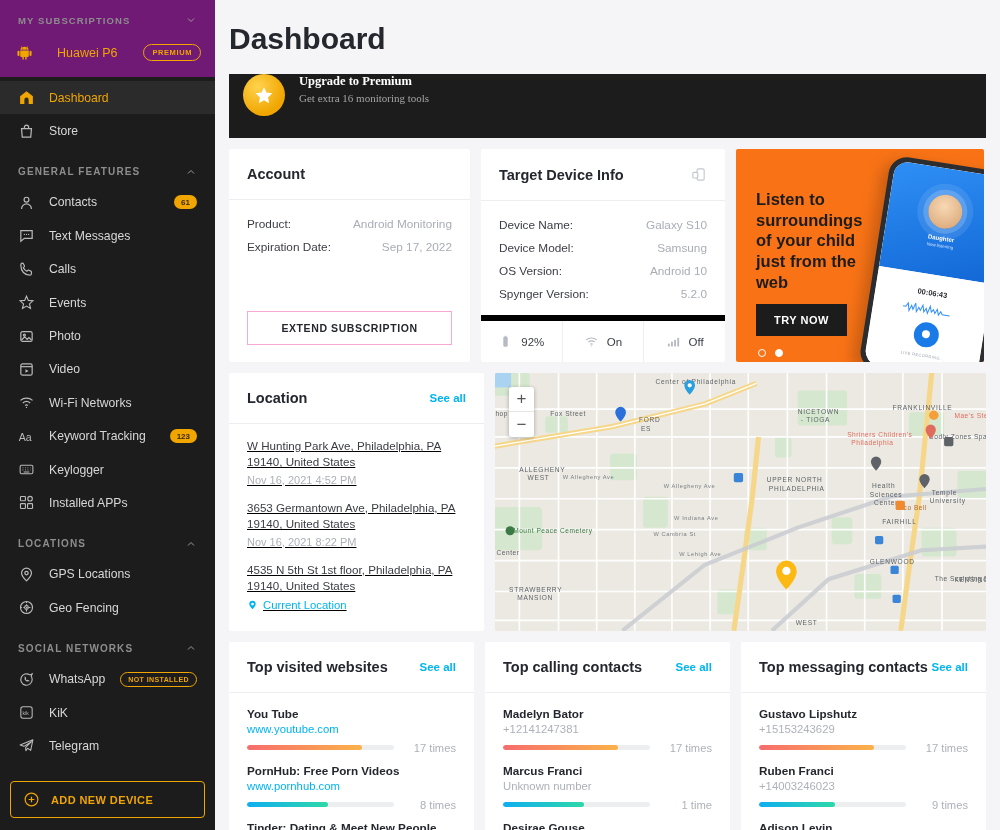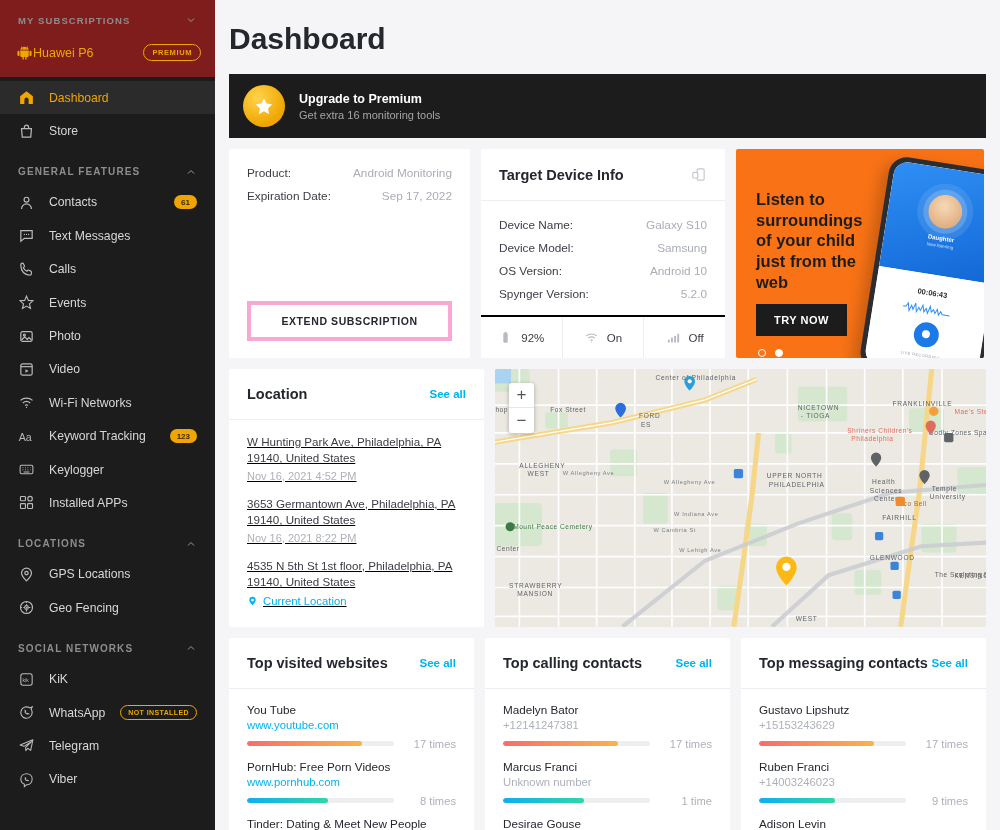--- a/index.html
+++ b/index.html
@@ -9,31 +9,31 @@
     background: #f5f5f7;
     overflow: hidden;
   }
   .app { display: flex; width: 1000px; height: 830px; }
 
   
   .sidebar {
     width: 215px; height: 830px; background: #1c1c1c;
     display: flex; flex-direction: column; position: relative; flex: 0 0 215px;
   }
-  .sb-top { background: #7f1d1d; padding: 0; }
+  .sb-top { background: #701a75; padding: 0; }
   .sb-subs-head {
     display: flex; align-items: center; justify-content: space-between;
     padding: 14px 18px 10px 18px;
   }
   .sb-subs-title {
     color: #8d8d8d; font-size: 9.5px; letter-spacing: 1.1px; font-weight: 700;
   }
   .chev { width: 12px; height: 12px; color: #9a9a9a; display:block; }
   .sb-device {
-    display: flex; align-items: center; padding: 8px 14px 16px 16px; gap: 0;
+    display: flex; align-items: center; padding: 8px 14px 16px 16px; gap: 24px;
   }
   .sb-device-name { color: #f0a500; font-size: 12.5px; flex: 1; }
   .badge-premium {
     border: 1px solid #f0a500; color: #f0a500; border-radius: 10px;
     font-size: 7.5px; letter-spacing: .6px; padding: 3px 8px; font-weight: 700;
   }
   .sb-scroll { flex: 1; overflow: hidden; padding-top: 4px; }
   .sb-item {
     display: flex; align-items: center; gap: 14px;
     padding: 0 18px; height: 33.4px; cursor: pointer;
@@ -66,22 +66,22 @@
   .sb-add .ic { width: 17px; height: 17px; color: #f0a500; display:block; }
 
   
   .main { flex: 1; height: 830px; overflow: hidden; padding: 0 0 0 0; }
   .page-title {
     font-size: 30px; font-weight: 700; color: #25272e; padding: 22px 0 18px 14px;
   }
   .wrap { padding: 0 14px; }
 
   .promo-bar {
-    background: #1c1c1c; height: 64px; display: flex; align-items: center;
-    gap: 14px; padding: 0 14px; margin-bottom: 11px;
+    background: #1c1c1c; height: 64px; display: flex; 
+    gap: 14px; padding: 0 14px; margin-bottom: 11px; font-family: Liberation Serif, serif;
   }
   .promo-star {
     width: 42px; height: 42px; border-radius: 50%;
     background: radial-gradient(circle at 35% 30%, #ffd34d, #f0a500 70%);
     display: flex; align-items: center; justify-content: center; flex: 0 0 42px;
   }
   .promo-star svg { width: 22px; height: 22px; color: #fff; display:block; }
   .promo-t1 { color: #fff; font-size: 12.5px; font-weight: 600; margin-bottom: 3px; }
   .promo-t2 { color: #a5a5a5; font-size: 11px; }
 
@@ -95,27 +95,27 @@
   .see-all { color: #00b4f0; font-size: 11.5px; font-weight: 700; cursor: pointer; }
 
   .kv-body { padding: 12px 18px 10px 18px; }
   .kv { display: flex; justify-content: space-between; padding: 4.5px 0; }
   .kv .k { font-size: 11.8px; color: #3b3d45; }
   .kv .v { font-size: 11.8px; color: #a9adb6; }
 
   .acct { width: 241px; display: flex; flex-direction: column; }
   .acct .kv-body { flex: 1; }
   .btn-extend {
-    margin: 0 18px 17px 18px; border: 4px solid #f9a8d4; background: #fff;
+    margin: 0 18px 17px 18px; border: 1px solid #f9a8d4; background: #fff;
     color: #25272e; font-size: 10.5px; font-weight: 700; letter-spacing: .6px;
     padding: 10px 0; text-align: center; cursor: pointer; font-family: inherit;
   }
   .tdi { width: 244px; display: flex; flex-direction: column; }
   .tdi .kv-body { flex: 1; }
-  .stat-row { display: flex; border-top: 2px solid #000000; }
+  .stat-row { display: flex; border-top: 6px solid #000000; }
   .stat {
     flex: 1; display: flex; align-items: center; justify-content: center; gap: 8px;
     padding: 13px 0; font-size: 11.5px; color: #3b3d45;
   }
   .stat + .stat { border-left: 1px solid #eceef0; }
   .stat svg { width: 15px; height: 15px; color: #b6bac3; display:block; }
   .dev-ic { width: 17px; height: 17px; color: #c3c7cf; display:block; }
 
   
   .ad {
@@ -177,21 +177,21 @@
   .map-ctrl div {
     height: 25px; display: flex; align-items: center; justify-content: center;
     font-size: 17px; color: #545454; cursor: pointer; font-family: "Liberation Sans", sans-serif;
   }
   .map-ctrl div:first-child { border-bottom: 1px solid #e6e6e6; }
 
   
   .list-card { flex: 1; }
   .list-body { padding: 14px 18px 0 18px; }
   .li { margin-bottom: 10px; }
-  .li-t { font-size: 11.7px; font-weight: 400; color: #25272e; }
+  .li-t { font-size: 11.7px; font-weight: 700; color: #25272e; }
   .li-s { font-size: 11.3px; color: #00b4f0; margin-top: 3px; }
   .li-s.grey { color: #adb1b9; }
   .li-bar { display: flex; align-items: center; gap: 10px; margin-top: 7px; }
   .trk { flex: 1; height: 5px; border-radius: 3px; background: #eceef0; overflow: hidden; }
   .fil { height: 100%; border-radius: 3px; }
   .li-cnt { font-size: 11.2px; color: #adb1b9; white-space: nowrap; width: 52px; text-align: right; }
 </style>
 </head>
 <body>
 
@@ -337,49 +337,56 @@
         <div class="lb">Geo Fencing</div>
       </div>
 
       <div class="sb-sect">
         <span>SOCIAL NETWORKS</span>
         <svg class="chev" viewBox="0 0 24 24" fill="none" stroke="currentColor" stroke-width="2">
             <polyline points="6 15 12 9 18 15"></polyline>
           </svg>
       </div>
       <div class="sb-item">
+        <svg class="ic" viewBox="0 0 24 24" fill="none" stroke="currentColor" stroke-width="1.6">
+            <path d="M20 12a8 8 0 1 1-3.4-6.5L20 4l-1.4 3.4A7.9 7.9 0 0 1 20 12z"></path>
+            <path d="M9.3 8.6c.3-.1.6 0 .8.4l.6 1.1c.1.3 0 .6-.3.8l-.5.4a5.6 5.6 0 0 0 2.8 2.8l.4-.5c.2-.3.5-.4.8-.3l1.1.6c.4.2.5.5.4.8"></path>
+          </svg>
+        <div class="lb">WhatsApp</div>
+        <div class="pill-ghost">NOT INSTALLED</div>
+      </div>
+      <div class="sb-item">
         <svg class="ic" viewBox="0 0 24 24" fill="none" stroke="currentColor" stroke-width="1.5">
             <rect x="4" y="4" width="16" height="16" rx="3"></rect>
             <text x="6.5" y="15" font-size="7" fill="currentColor" stroke="none" font-family="Liberation Sans, sans-serif">kik</text>
           </svg>
         <div class="lb">KiK</div>
       </div>
       <div class="sb-item">
-        <svg class="ic" viewBox="0 0 24 24" fill="none" stroke="currentColor" stroke-width="1.6">
-            <path d="M20 12a8 8 0 1 1-3.4-6.5L20 4l-1.4 3.4A7.9 7.9 0 0 1 20 12z"></path>
-            <path d="M9.3 8.6c.3-.1.6 0 .8.4l.6 1.1c.1.3 0 .6-.3.8l-.5.4a5.6 5.6 0 0 0 2.8 2.8l.4-.5c.2-.3.5-.4.8-.3l1.1.6c.4.2.5.5.4.8"></path>
-          </svg>
-        <div class="lb">WhatsApp</div>
-        <div class="pill-ghost">NOT INSTALLED</div>
-      </div>
-      <div class="sb-item">
         <svg class="ic" viewBox="0 0 24 24" fill="none" stroke="currentColor" stroke-width="1.5" stroke-linejoin="round">
             <path d="M21 4 3 11.3l5.3 1.9L19 6.6l-8.2 8.1.3 4.6 2.6-3.4 4.2 3z"></path>
           </svg>
         <div class="lb">Telegram</div>
       </div>
       <div class="sb-item">
         <svg class="ic" viewBox="0 0 24 24" fill="none" stroke="currentColor" stroke-width="1.5">
             <path d="M20 11.3C20 6.8 16.4 4 12 4S4 6.8 4 11.3c0 3.4 2 6.2 5 7.3V22l3-2.6c4.2 0 8-2.8 8-8.1z"></path>
             <path d="M9.6 9.1c.3-.1.5 0 .7.3l.5.9c.1.3 0 .5-.2.7l-.4.3a4.6 4.6 0 0 0 2.3 2.3l.3-.4c.2-.2.4-.3.7-.2l.9.5c.3.1.4.4.3.7"></path>
           </svg>
         <div class="lb">Viber</div>
       </div>
     </div>
 
+    <div class="sb-add">
+      <svg class="ic" viewBox="0 0 24 24" fill="none" stroke="currentColor" stroke-width="1.7">
+          <circle cx="12" cy="12" r="9"></circle>
+          <path d="M12 8v8M8 12h8"></path>
+        </svg>
+      <div class="lb">ADD NEW DEVICE</div>
+    </div>
   </aside>
 
   <main class="main">
     <div class="page-title">Dashboard</div>
 
     <div class="wrap">
 
       <div class="promo-bar">
         <div class="promo-star">
           <svg viewBox="0 0 24 24" fill="currentColor">
@@ -388,20 +395,23 @@
         </div>
         <div>
           <div class="promo-t1">Upgrade to Premium</div>
           <div class="promo-t2">Get extra 16 monitoring tools</div>
         </div>
       </div>
 
       <div class="row">
 
         <section class="card acct">
+          <div class="card-head">
+            <div class="card-title">Account</div>
+          </div>
           <div class="kv-body">
             <div class="kv">
               <span class="k">Product:</span>
               <span class="v">Android Monitoring</span>
             </div>
             <div class="kv">
               <span class="k">Expiration Date:</span>
               <span class="v">Sep 17, 2022</span>
             </div>
           </div>

